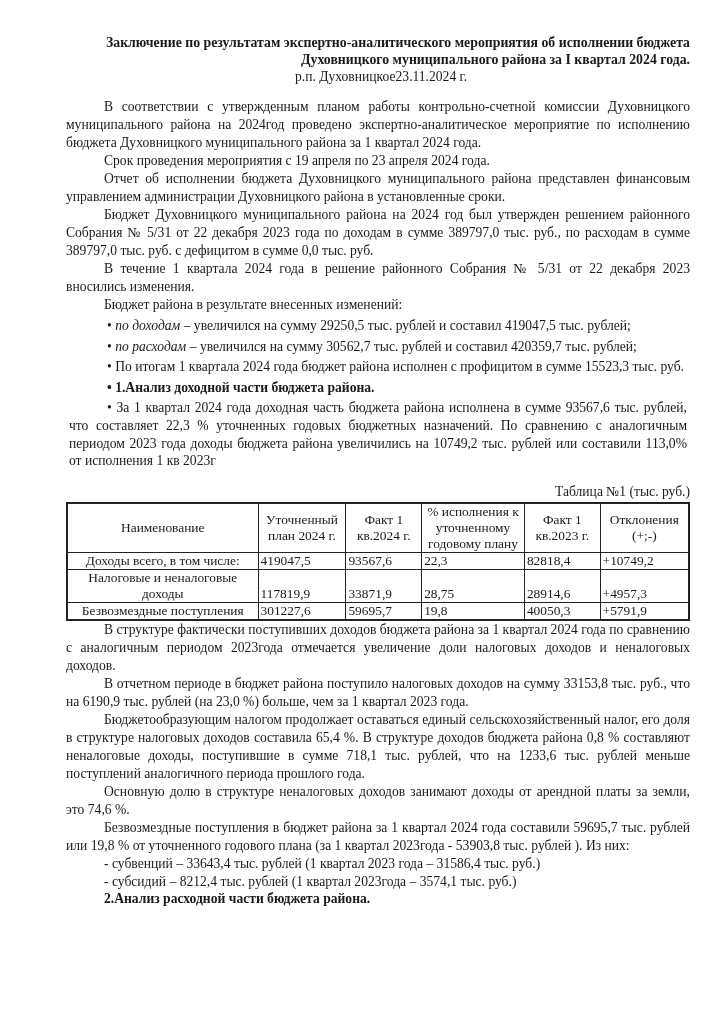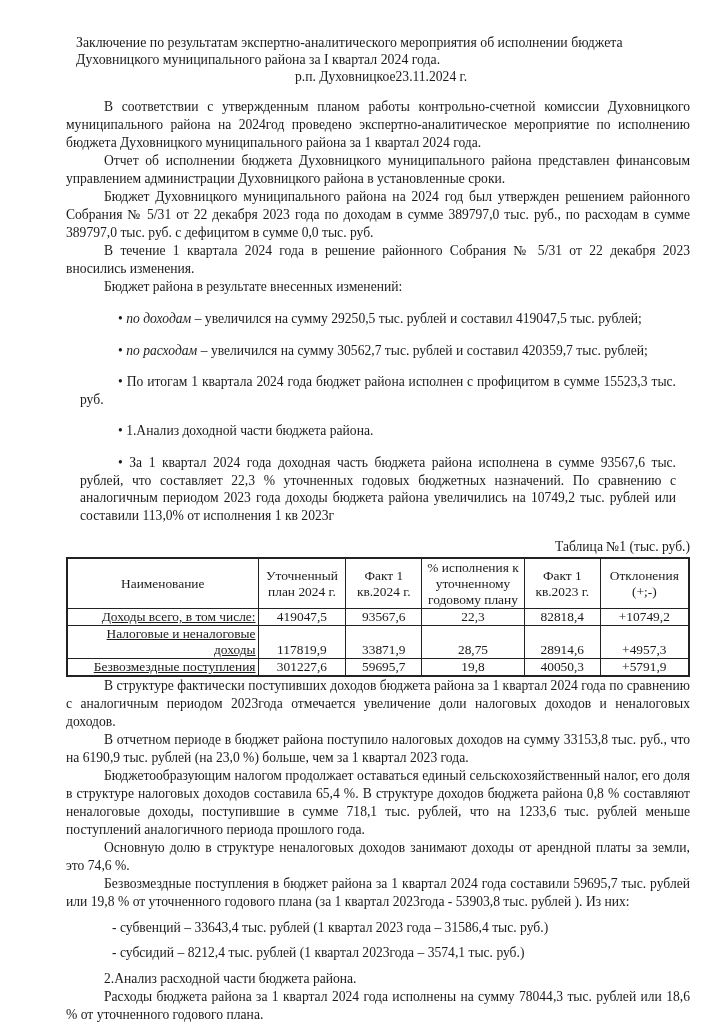--- a/index.html
+++ b/index.html
@@ -4,61 +4,62 @@
 <style>
   html, body { margin: 0; padding: 0; background: #ffffff; }
   body {
     width: 723px; height: 1023px; position: relative; overflow: hidden;
     font-family: "Liberation Serif", "DejaVu Serif", serif;
     color: #1a1a1a;
     font-size: 13.6px;
   }
   .page { position: absolute; left: 66px; top: 34px; width: 624px; }
   .title {
-    font-weight: normal; text-align: left; font-size: 13.8px; line-height: 17px;
+    font-weight: bold; text-align: right; font-size: 13.8px; line-height: 17px;
     margin-left: 10px;
   }
   .place-date { display: flex; justify-content: center; line-height: 17px; margin-top: 0px; }
   .place-date .place { padding-left: 6px; }
   .p {
     text-align: justify; line-height: 18px; margin: 0;
     text-indent: 38px;
   }
   .p.first { margin-top: 13px; }
-  .bullet { text-indent: 38px; line-height: 17.6px; margin: 14px; text-align: justify; }
-  .bold { font-weight: normal; }
+  .bullet { text-indent: 38px; line-height: 17.6px; margin: 3px; text-align: justify; }
+  .bold { font-weight: bold; }
   .ital { font-style: italic; }
-  .tcap { text-align: right; line-height: 17px; margin-top: 4px; }
+  .tcap { text-align: right; line-height: 17px; margin-top: 13px; }
   table.budget {
     border-collapse: collapse; width: 624px; margin-top: 2px;
     font-size: 13.4px; border: 2px solid #222;
   }
   table.budget th, table.budget td {
     border: 1px solid #222; padding: 0 2px; line-height: 16px;
   }
   table.budget th { font-weight: normal; text-align: center; vertical-align: middle; }
-  table.budget td.num { text-align: center; vertical-align: bottom; }
-  table.budget td.name { text-align: right; vertical-align: bottom; text-decoration: underline; }
-  .list-item { line-height: 17.6px; padding-left: 38px; margin: 8px; }
+  table.budget td.num { text-align: left; vertical-align: bottom; }
+  table.budget td.name { text-align: center; vertical-align: bottom; }
+  .list-item { line-height: 17.6px; padding-left: 38px; margin: 0; }
 </style>
 </head>
 <body>
 
 <div class="page">
 
   <div class="title">
     <div>Заключение по результатам экспертно-аналитического мероприятия об исполнении бюджета</div>
     <div>Духовницкого муниципального района за I квартал 2024 года.</div>
   </div>
   <div class="place-date">
     <span class="place">р.п. Духовницкое</span>
     <span>23.11.2024 г.</span>
   </div>
 
   <p class="p first">В соответствии с утвержденным планом работы контрольно-счетной комиссии Духовницкого муниципального района на 2024год проведено экспертно-аналитическое мероприятие по исполнению бюджета Духовницкого муниципального района за 1 квартал 2024 года.</p>
+  <p class="p">Срок проведения мероприятия с 19 апреля по 23 апреля 2024 года.</p>
   <p class="p">Отчет об исполнении бюджета Духовницкого муниципального района представлен финансовым управлением администрации Духовницкого района в установленные сроки.</p>
   <p class="p">Бюджет Духовницкого муниципального района на 2024 год был утвержден решением районного Собрания № 5/31 от 22 декабря 2023 года по доходам в сумме 389797,0 тыс. руб., по расходам в сумме 389797,0  тыс. руб. с дефицитом в сумме 0,0 тыс. руб.</p>
   <p class="p">В течение 1 квартала 2024 года в решение районного Собрания № 5/31 от 22 декабря 2023 вносились изменения.</p>
   <p class="p">Бюджет района в результате внесенных изменений:</p>
 
   <p class="bullet">
     <span>•</span>
     <span class="ital">по доходам</span><span> –  увеличился на сумму 29250,5 тыс. рублей и составил 419047,5 тыс. рублей;</span>
   </p>
   <p class="bullet">
@@ -133,15 +134,14 @@
   <p class="p">Бюджетообразующим налогом продолжает оставаться единый сельскохозяйственный налог, его доля в структуре налоговых доходов составила 65,4 %. В структуре доходов бюджета района 0,8 % составляют неналоговые доходы, поступившие в сумме 718,1 тыс. рублей, что на 1233,6 тыс. рублей меньше поступлений аналогичного периода прошлого года.</p>
   <p class="p">Основную долю в структуре неналоговых доходов занимают доходы от арендной платы за земли, это 74,6 %.</p>
   <p class="p">Безвозмездные поступления в бюджет района за 1 квартал 2024 года составили 59695,7 тыс. рублей или 19,8 % от уточненного годового плана (за 1 квартал 2023года - 53903,8  тыс. рублей ). Из них:</p>
 
   <div>
     <p class="list-item">- субвенций – 33643,4  тыс. рублей (1 квартал 2023 года – 31586,4 тыс. руб.)</p>
     <p class="list-item">- субсидий – 8212,4 тыс. рублей (1 квартал 2023года – 3574,1 тыс. руб.)</p>
   </div>
 
   <p class="p bold">2.Анализ расходной части бюджета района.</p>
-  <p class="p">Расходы бюджета района за 1 квартал 2024 года исполнены на сумму 78044,3 тыс. рублей или 18,6 % от уточненного годового плана.</p>
 
 </div>
 
 </body></html>

